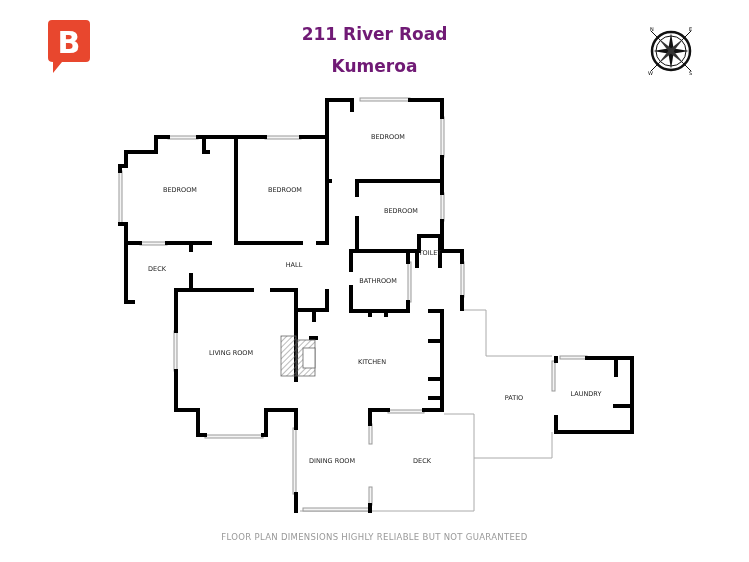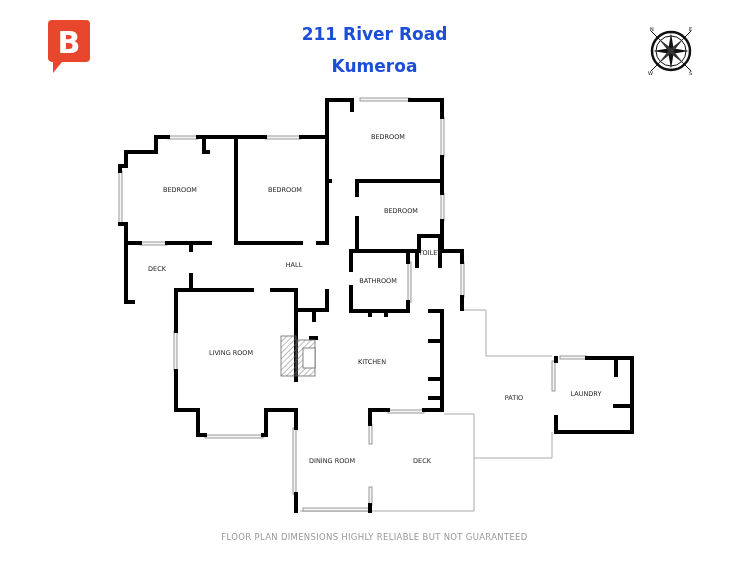--- a/index.html
+++ b/index.html
@@ -1,17 +1,17 @@
 <!DOCTYPE html>
 <html><head>
 <meta charset="utf-8">
 <style>
   html, body { margin:0; padding:0; background:#ffffff; }
   body { width:749px; height:562px; position:relative; overflow:hidden; font-family:"DejaVu Sans", sans-serif; }
-  .title { position:absolute; left:0; width:749px; text-align:center; font-weight:600; font-size:17px; color:#1d4ed8; font-family:"DejaVu Sans", sans-serif; }
+  .title { position:absolute; left:0; width:749px; text-align:center; font-weight:600; font-size:17px; color:#701a75; font-family:"DejaVu Sans", sans-serif; }
   #t1 { top:24px; }
   #t2 { top:56px; }
   .logo { position:absolute; left:48px; top:20px; }
   .compass { position:absolute; left:645px; top:25px; }
   .plan { position:absolute; left:0; top:0; }
   .lbl { font-family:"DejaVu Sans", sans-serif; font-size:6.5px; fill:#222; text-anchor:middle; }
   .footer { position:absolute; top:532px; left:0; width:749px; text-align:center; font-size:8.5px; color:#999; letter-spacing:0.3px; font-family:"DejaVu Sans", sans-serif; }
 </style>
 </head>
 <body>

